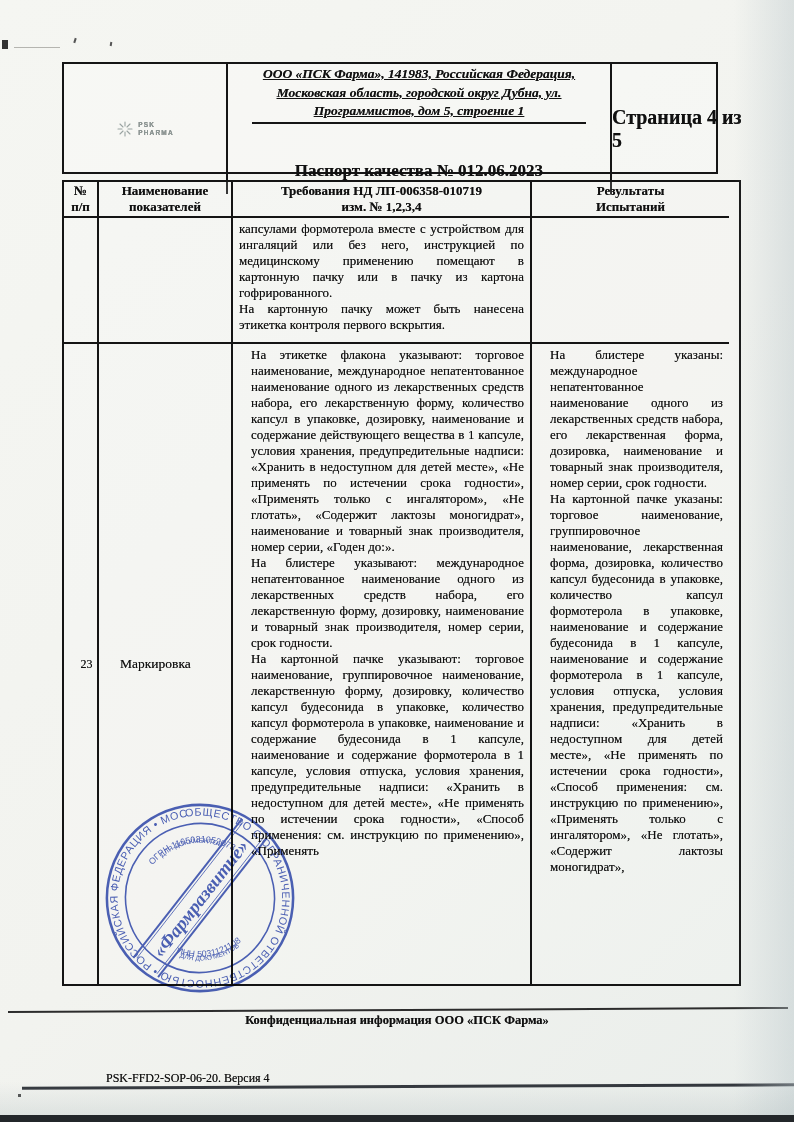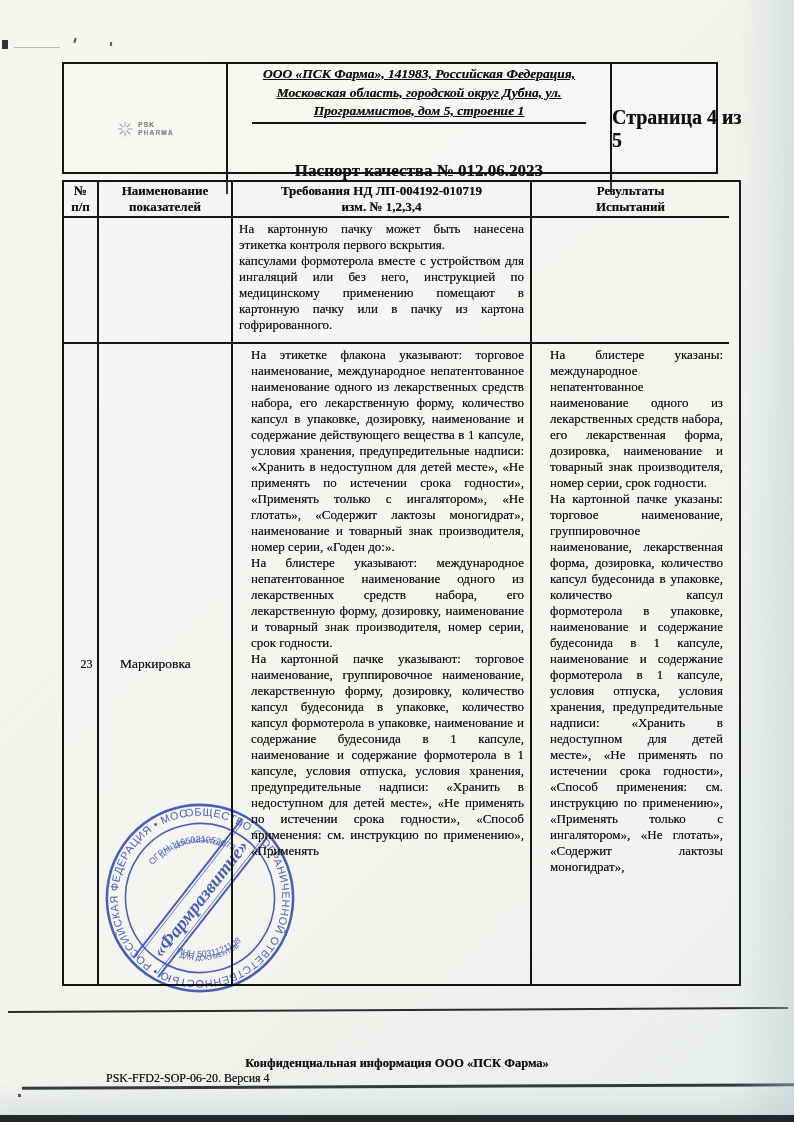--- a/index.html
+++ b/index.html
@@ -52,21 +52,21 @@
   .body-text{font-size:13px;text-align:justify;padding:3px 6px 0 6px;}
   .body-text p{margin:0;}
 
   
   .stamp{position:absolute;left:102px;top:800px;width:196px;height:196px;
          opacity:0.85;mix-blend-mode:multiply;z-index:5;}
 
   
   .foot-line1{position:absolute;left:8px;top:1009px;width:780px;height:2px;background:#2c2c2c;
       transform:rotate(-0.3deg);}
-  .confidential{position:absolute;left:0;top:1056px;width:794px;text-align:center;
+  .confidential{position:absolute;left:0;top:1013px;width:794px;text-align:center;
       font-weight:bold;font-size:12.5px;}
   .doc-code{position:absolute;left:62px;top:1071px;font-size:12px;margin-left:44px;}
   .foot-line2{position:absolute;left:22px;top:1085px;width:772px;height:2.5px;background:#30343a;
       transform:rotate(-0.25deg);}
 
   
   .speck{position:absolute;background:#555;}
 </style>
 </head>
 <body>
@@ -113,33 +113,33 @@
 
     <div class="cell th">
       <span>№</span>
       <span>п/п</span>
     </div>
     <div class="cell th">
       <span>Наименование</span>
       <span>показателей</span>
     </div>
     <div class="cell th">
-      <span>Требования НД ЛП-004192-010719</span>
+      <span>Требования НД ЛП-006358-010719</span>
       <span>изм. № 1,2,3,4</span>
     </div>
     <div class="cell th last-col">
       <span>Результаты</span>
       <span>Испытаний</span>
     </div>
 
     <div class="cell num-cell rowA"></div>
     <div class="cell name-cell rowA"></div>
     <div class="cell body-text rowA">
+      <p>капсулами формотерола вместе с устройством для ингаляций или без него, инструкцией по медицинскому применению помещают в картонную пачку или в пачку из картона гофрированного.</p>
       <p>На картонную пачку может быть нанесена этикетка контроля первого вскрытия.</p>
-      <p>капсулами формотерола вместе с устройством для ингаляций или без него, инструкцией по медицинскому применению помещают в картонную пачку или в пачку из картона гофрированного.</p>
     </div>
     <div class="cell last-col rowA"></div>
 
     <div class="cell num-cell last-row rowB">23</div>
     <div class="cell name-cell last-row rowB">Маркировка</div>
     <div class="cell body-text req-col last-row rowB">
       <p>На этикетке флакона указывают: торговое наименование, международное непатентованное наименование одного из лекарственных средств набора, его лекарственную форму, количество капсул в упаковке, дозировку, наименование и содержание действующего вещества в 1 капсуле, условия хранения, предупредительные надписи: «Хранить в недоступном для детей месте», «Не применять по истечении срока годности», «Применять только с ингалятором», «Не глотать», «Содержит лактозы моногидрат», наименование и товарный знак производителя, номер серии, «Годен до:».</p>
       <p>На блистере указывают: международное непатентованное наименование одного из лекарственных средств набора, его лекарственную форму, дозировку, наименование и товарный знак производителя, номер серии, срок годности.</p>
       <p>На картонной пачке указывают: торговое наименование, группировочное наименование, лекарственную форму, дозировку, количество капсул будесонида в упаковке, количество капсул формотерола в упаковке, наименование и содержание будесонида в 1 капсуле, наименование и содержание формотерола в 1 капсуле, условия отпуска, условия хранения, предупредительные надписи: «Хранить в недоступном для детей месте», «Не применять по истечении срока годности», «Способ применения: см. инструкцию по применению», «Применять</p>
     </div>

